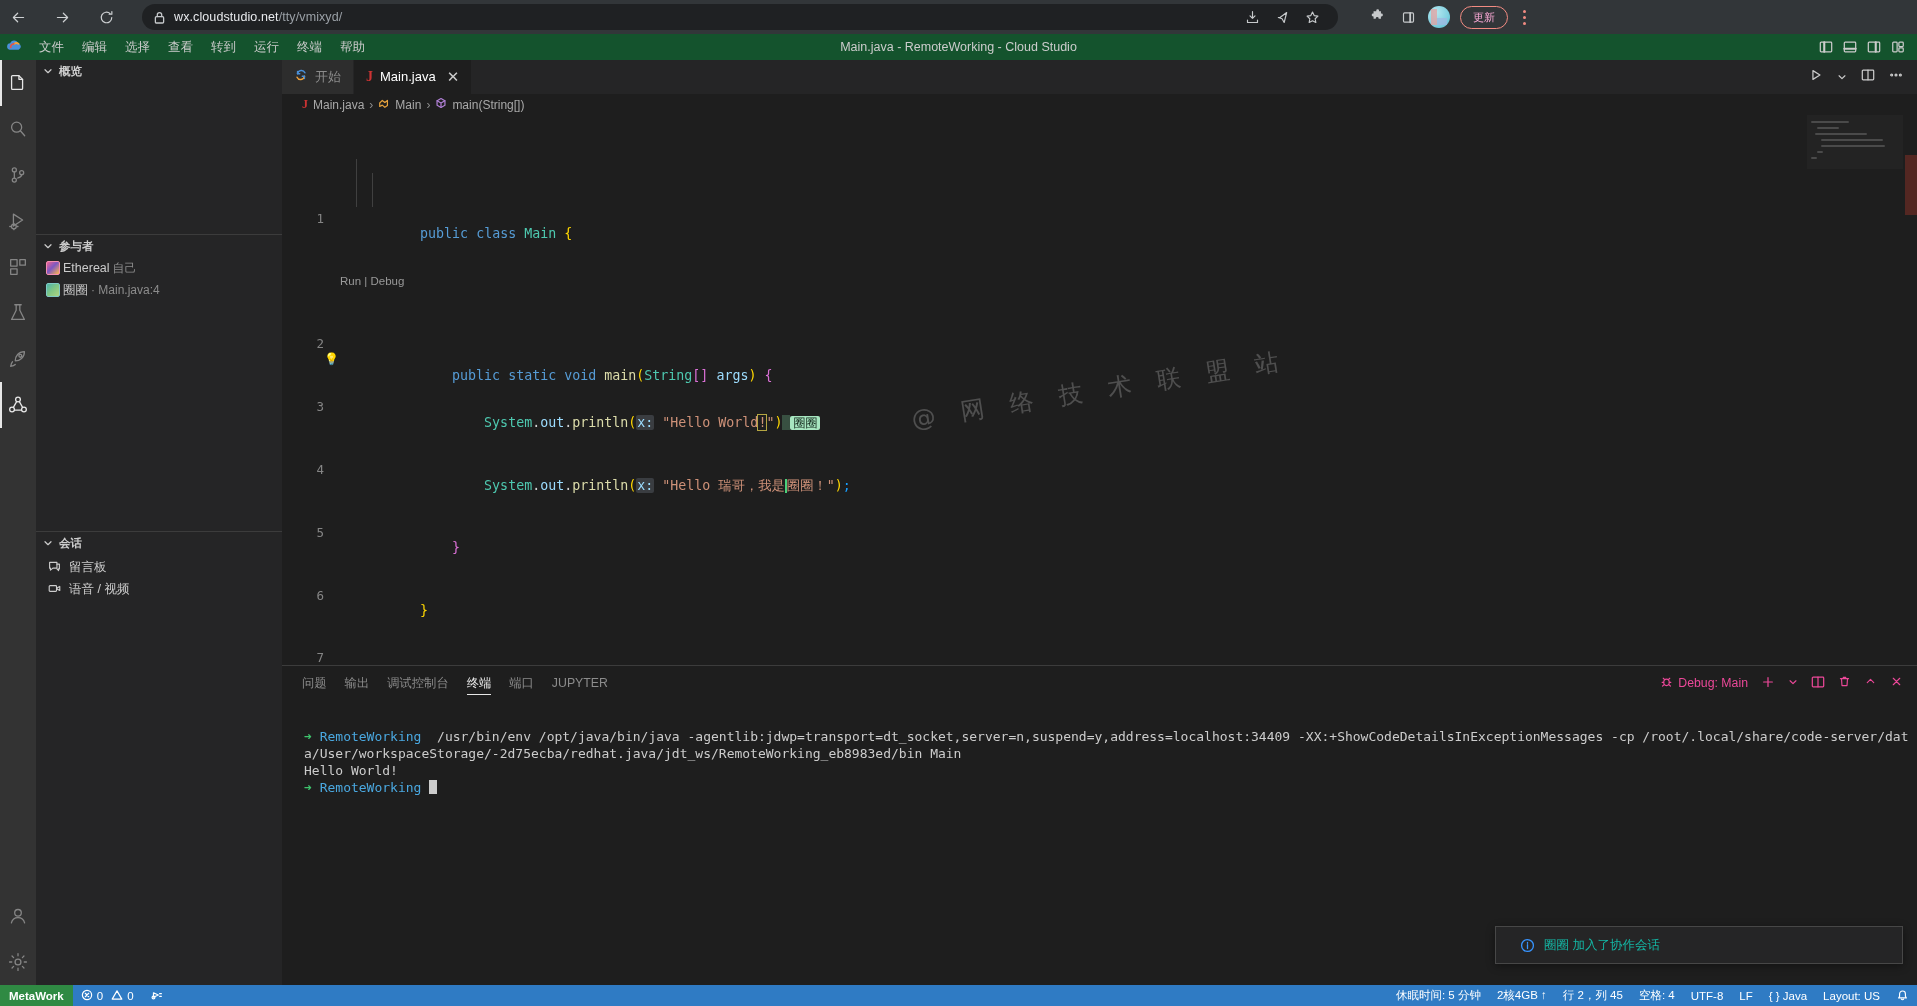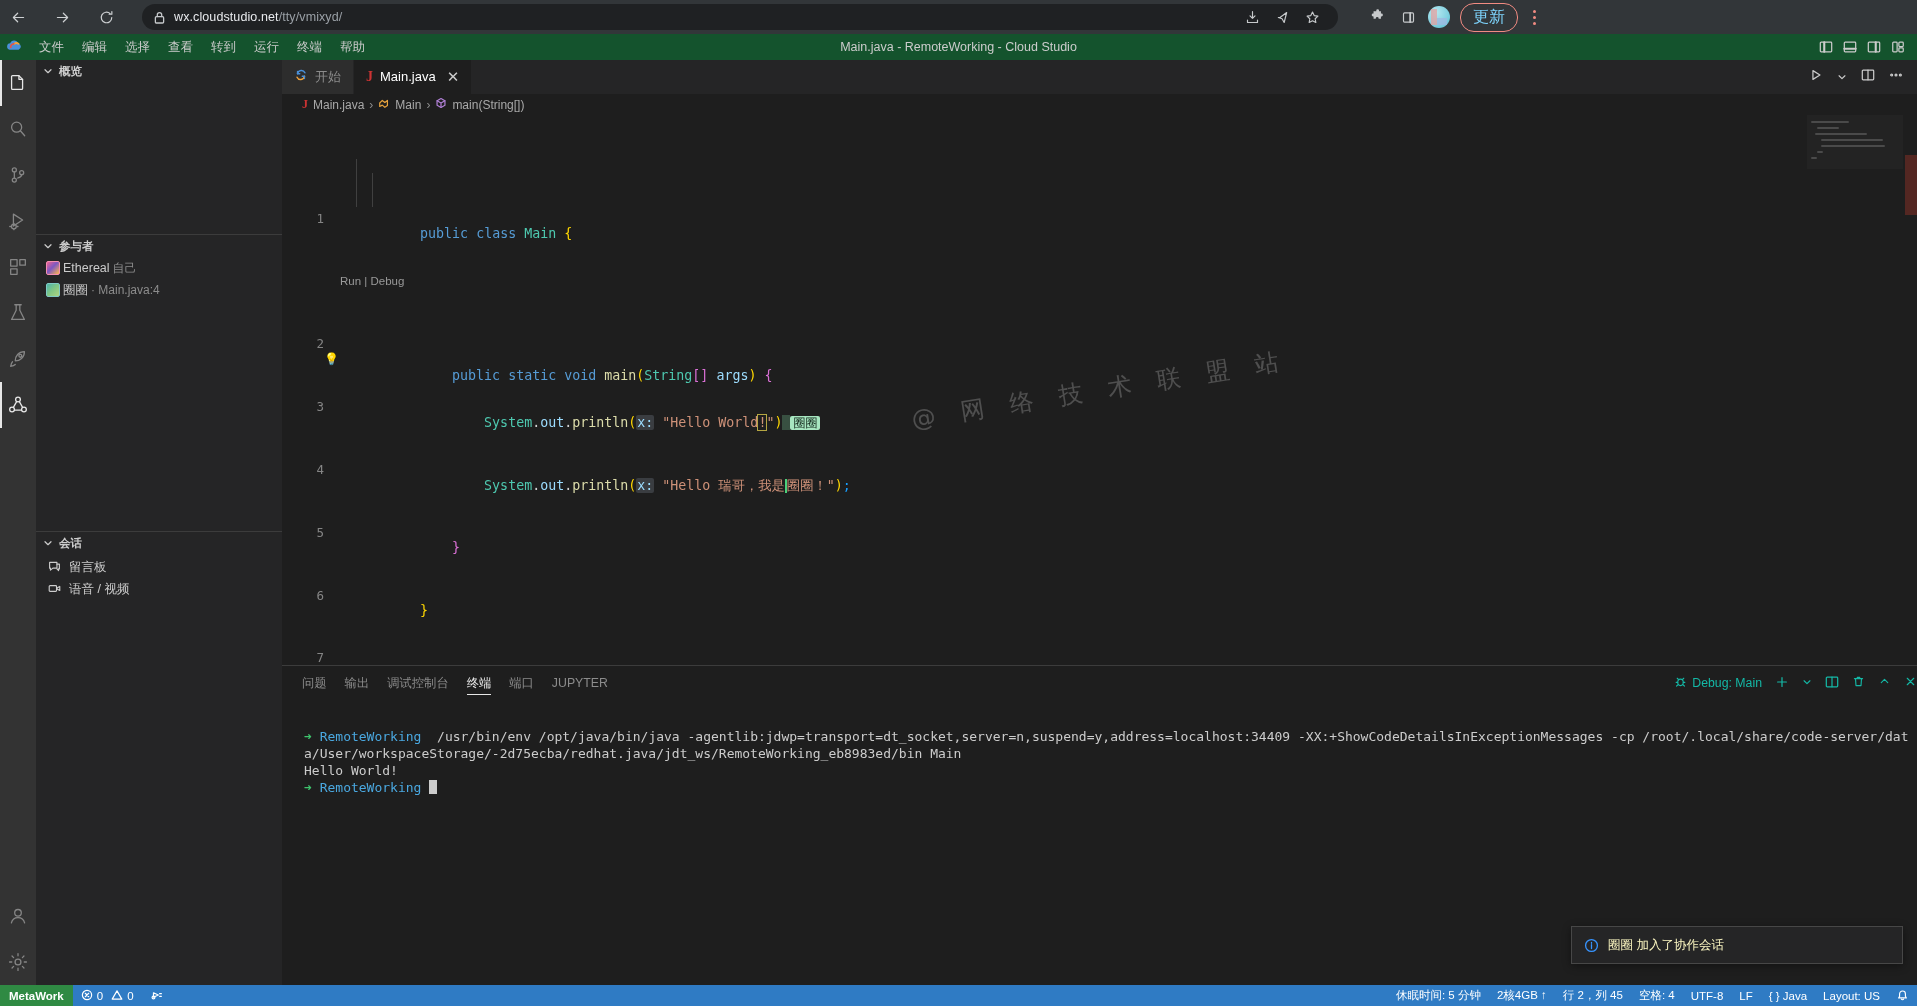--- a/index.html
+++ b/index.html
@@ -40,22 +40,22 @@
     margin: 0 4px; flex: 0 0 auto; position:relative; overflow:hidden;
   }
   .avatar-circle::after{
     content:""; position:absolute; inset:3px;
     background:
       linear-gradient(90deg, #e4a0a0 0 40%, transparent 0),
       linear-gradient(0deg, #9fb7e0 0 45%, transparent 0);
     opacity:.75; filter: blur(.4px);
   }
   .update-btn {
-    border: 1px solid #f28b82; color: #7dd3fc; border-radius: 14px;
-    padding: 3px 12px; font-size: 16px; margin-left: 4px; white-space: nowrap;
+    border: 1px solid #f28b82; color: #f9a8d4; border-radius: 14px;
+    padding: 3px 12px; font-size: 11px; margin-left: 4px; white-space: nowrap;
   }
   .kebab { width: 24px; height:28px; display:flex; flex-direction:column; align-items:center;
            justify-content:center; gap:3px; margin-left:2px; }
   .kebab i { width:3px; height:3px; border-radius:50%; background:#f28b82; display:block; }
 
   
   .titlebar {
     height: 26px; background: #14532d; display: flex; align-items: center;
     font-size: 12px; color: #cccccc; padding-left: 6px; position: relative;
   }
@@ -186,36 +186,36 @@
   }
 
   
   .panel { height: 330px; background: #1e1e1e; border-top: 1px solid #3c3c3c; display:flex; flex-direction:column;}
   .panel-tabs { height: 35px; display: flex; align-items: center; padding-left: 20px; gap: 18px; }
   .ptab { font-size: 12.3px; color: #8c8c8c; position: relative; height: 35px; display:flex; align-items:center;}
   .ptab.active { color: #e7e7e7; }
   .ptab.active::after {
     content: ""; position: absolute; left: 0; right: 0; bottom: 6px; height: 1px; background: #e7e7e7;
   }
-  .panel-actions { margin-left: auto; display: flex; align-items: center; gap: 13px; 
-                   color: #14b8a6; font-size: 12.3px; justify-content: flex-end; }
+  .panel-actions { margin-left: auto; display: flex; align-items: center; gap: 13px; padding-right: 14px;
+                   color: #ec4899; font-size: 12.3px; justify-content: flex-end; }
   .panel-actions .dbg { display:flex; align-items:center; gap:5px;}
   .terminal {
     flex: 1 1 auto; padding: 10px 0 0 22px; font-family: "DejaVu Sans Mono", monospace;
     font-size: 13px; line-height: 17px; color: #cccccc; white-space: pre-wrap; word-break: break-all;
   }
   .t-arrow { color: #3ec46d; }
   .t-host { color: #4aa8e0; }
   .t-cursor { display:inline-block; width:8px; height:14px; background:#cccccc; vertical-align:-2px;}
 
   
   .toast {
-    position: absolute; right: 14px; bottom: 42px; width: 332px; height: 38px;
+    position: absolute; right: 14px; bottom: 42px; width: 408px; height: 38px;
     background: #252526; border: 1px solid #474747; display: flex; align-items: center;
-    gap: 9px; padding: 0 12px; font-size: 12.5px; color: #fef9c3;
+    gap: 9px; padding: 0 24px; font-size: 12.5px; color: #14b8a6;
     box-shadow: 0 2px 8px rgba(0,0,0,0.4);
   }
   .toast .info-i { color: #3794ff; display:flex; align-items:center;}
 
   
   .statusbar {
     height: 37px; background: #2f7bc4; display: flex; align-items: flex-start;
     font-size: 11.5px; color: #ffffff;
   }
   .sb-meta { background: #2f8a43; height: 21px; display:flex; align-items:center; padding: 0 9px; font-weight:bold;}

